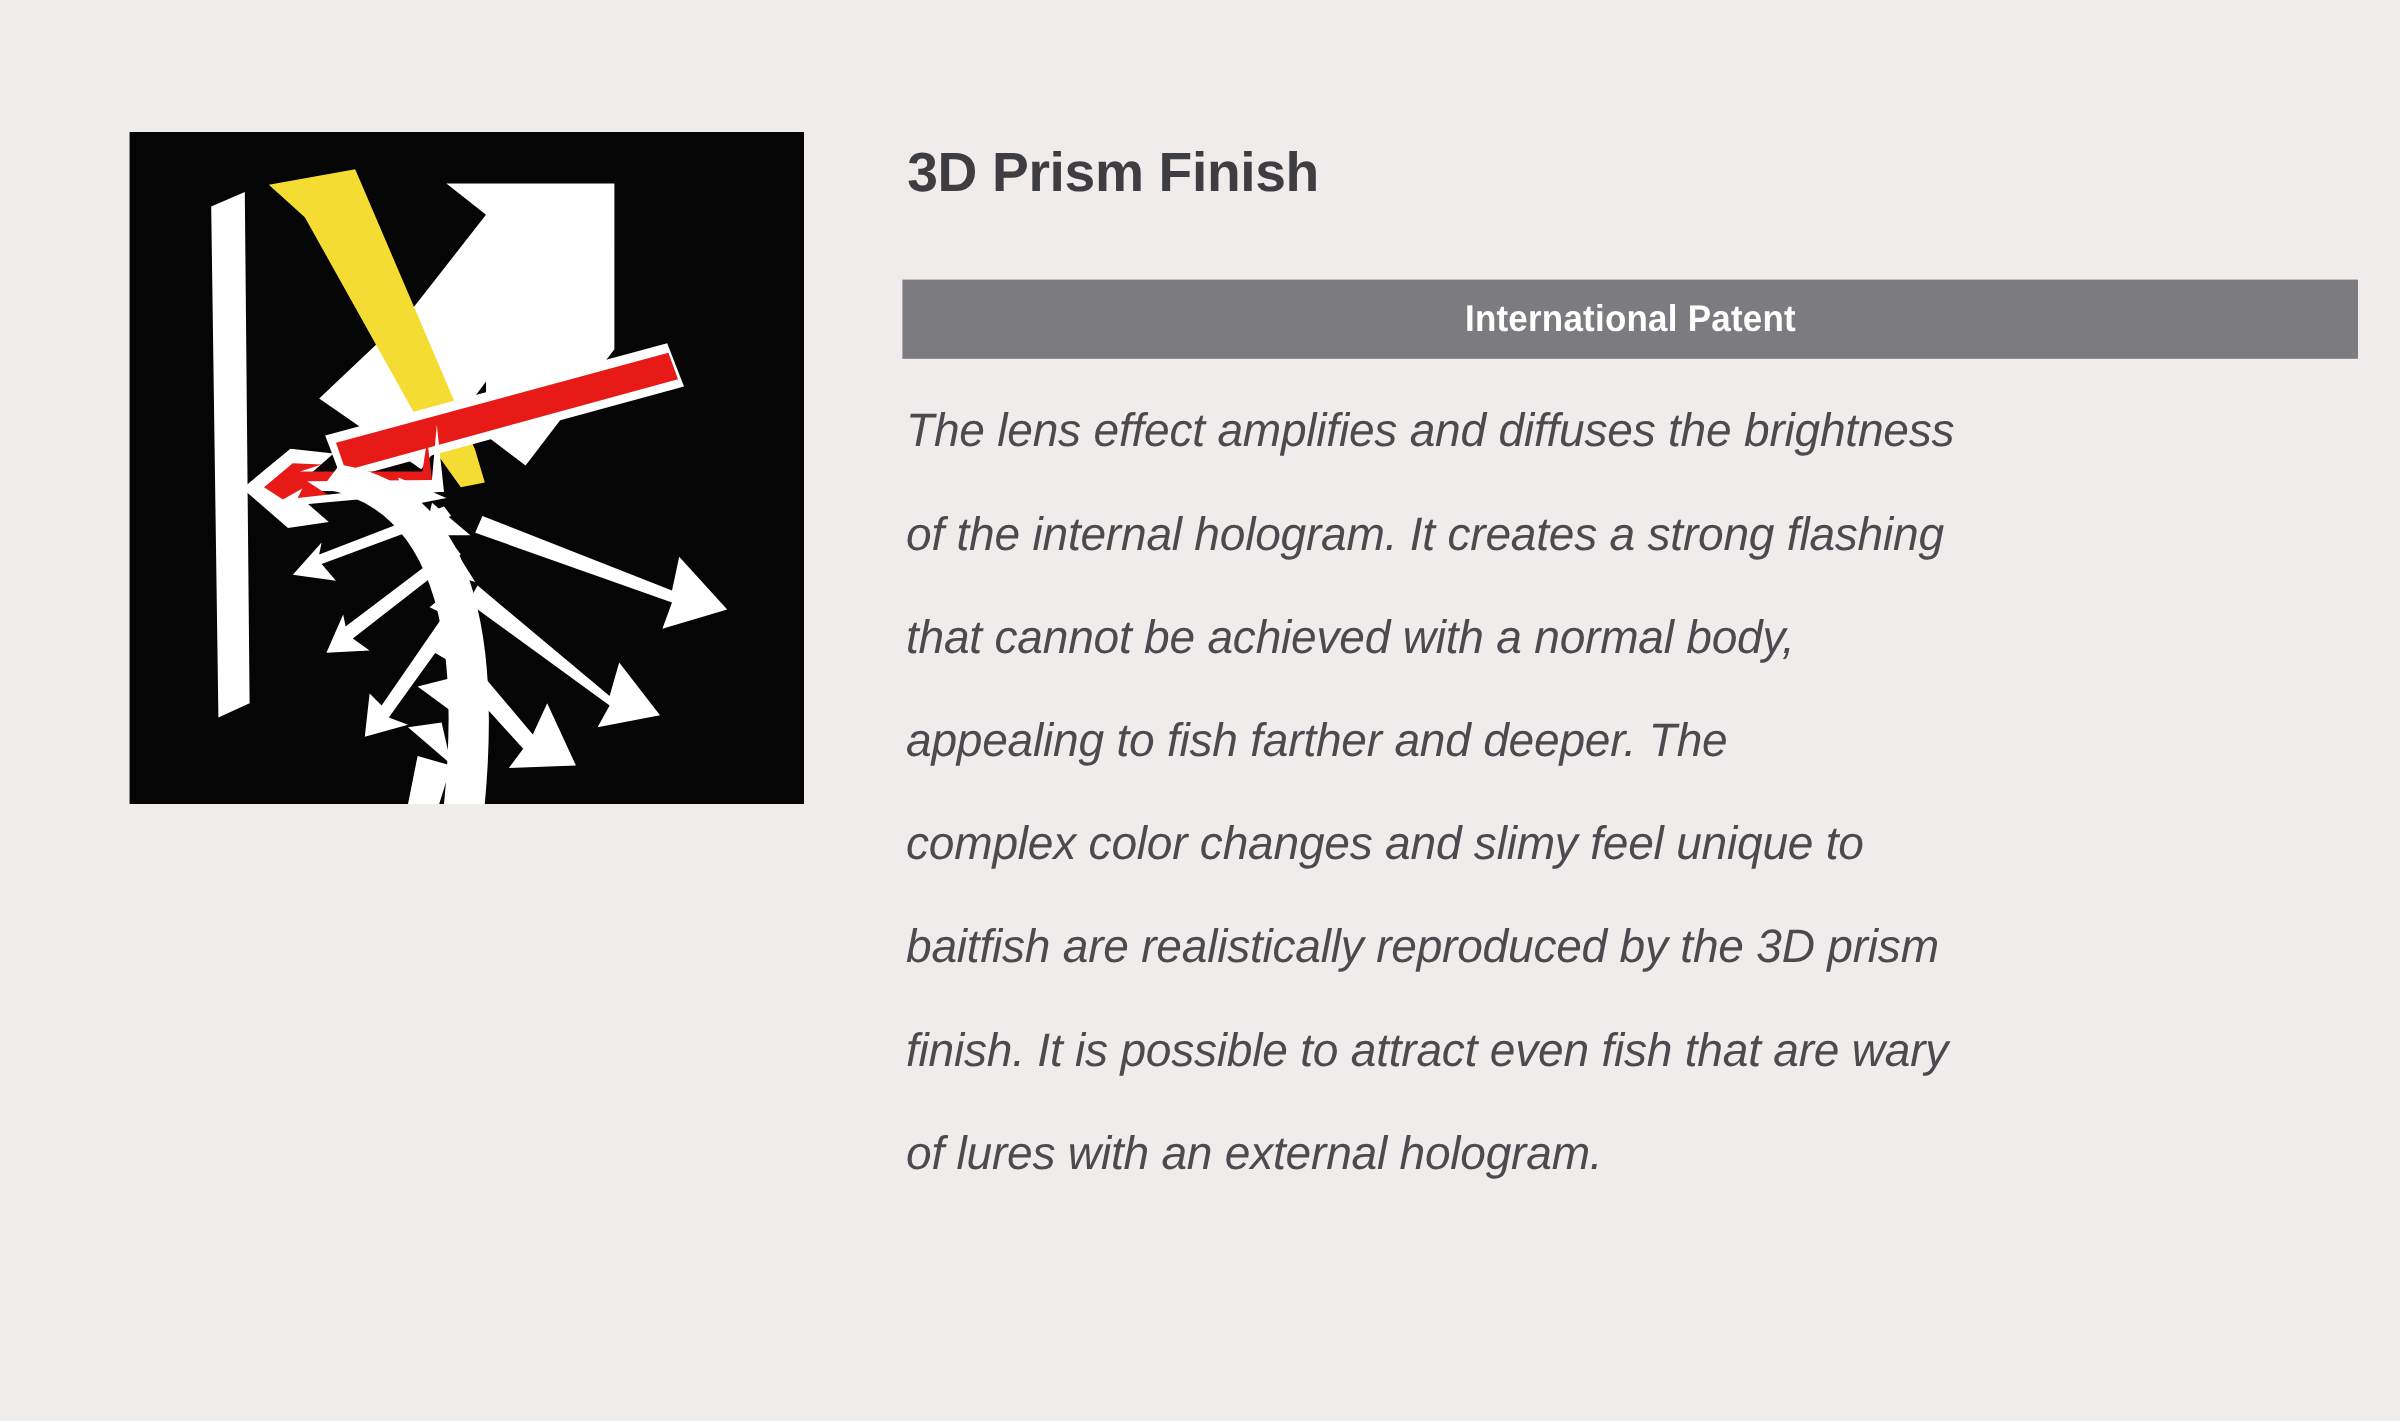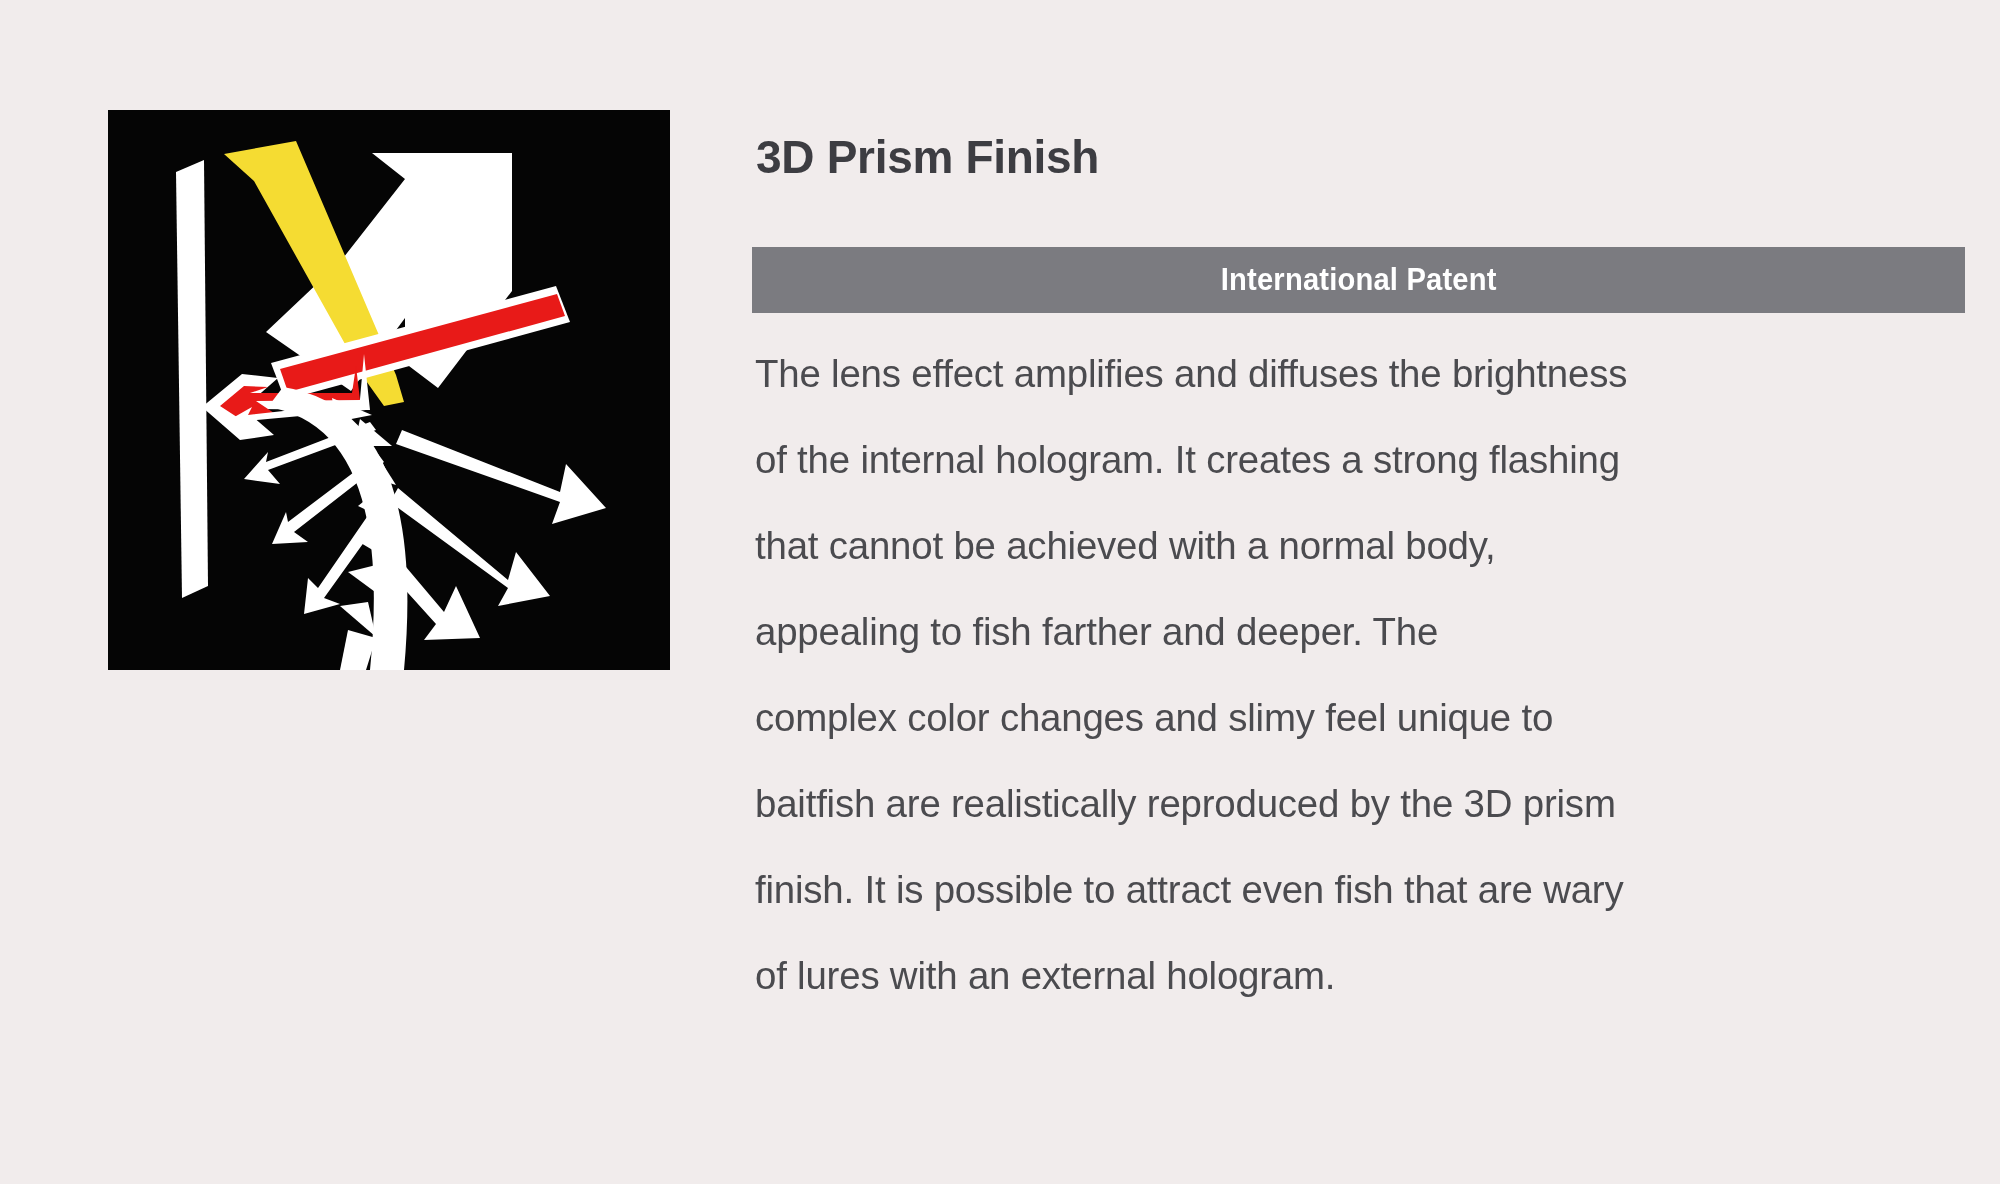--- a/index.html
+++ b/index.html
@@ -34,21 +34,21 @@
   .figure-panel svg {
     display: block;
     width: 562px;
     height: 560px;
   }
 
   
   .content-col {
     position: absolute;
     left: 752px;
-    top: 110px;
+    top: 96px;
     width: 1213px;
   }
 
   .feature-title {
     font-size: 46px;
     font-weight: bold;
     color: #3d3d42;
     letter-spacing: -0.3px;
     margin: 0;
     padding: 22px 0 0 4px;
@@ -72,20 +72,21 @@
     font-weight: bold;
     letter-spacing: 0.2px;
     font-family: "Liberation Sans", sans-serif;
     transform: scaleX(0.94);
   }
 
   .body-copy {
     margin-top: 18px;
     padding-left: 3px;
     width: 1225px;
+    font-style: italic;
   }
   .body-line {
     font-size: 39px;
     color: #4b4b4f;
     line-height: 86px;
     white-space: nowrap;
     letter-spacing: -0.2px;
     transform: scaleX(0.985);
     transform-origin: left center;
   }

